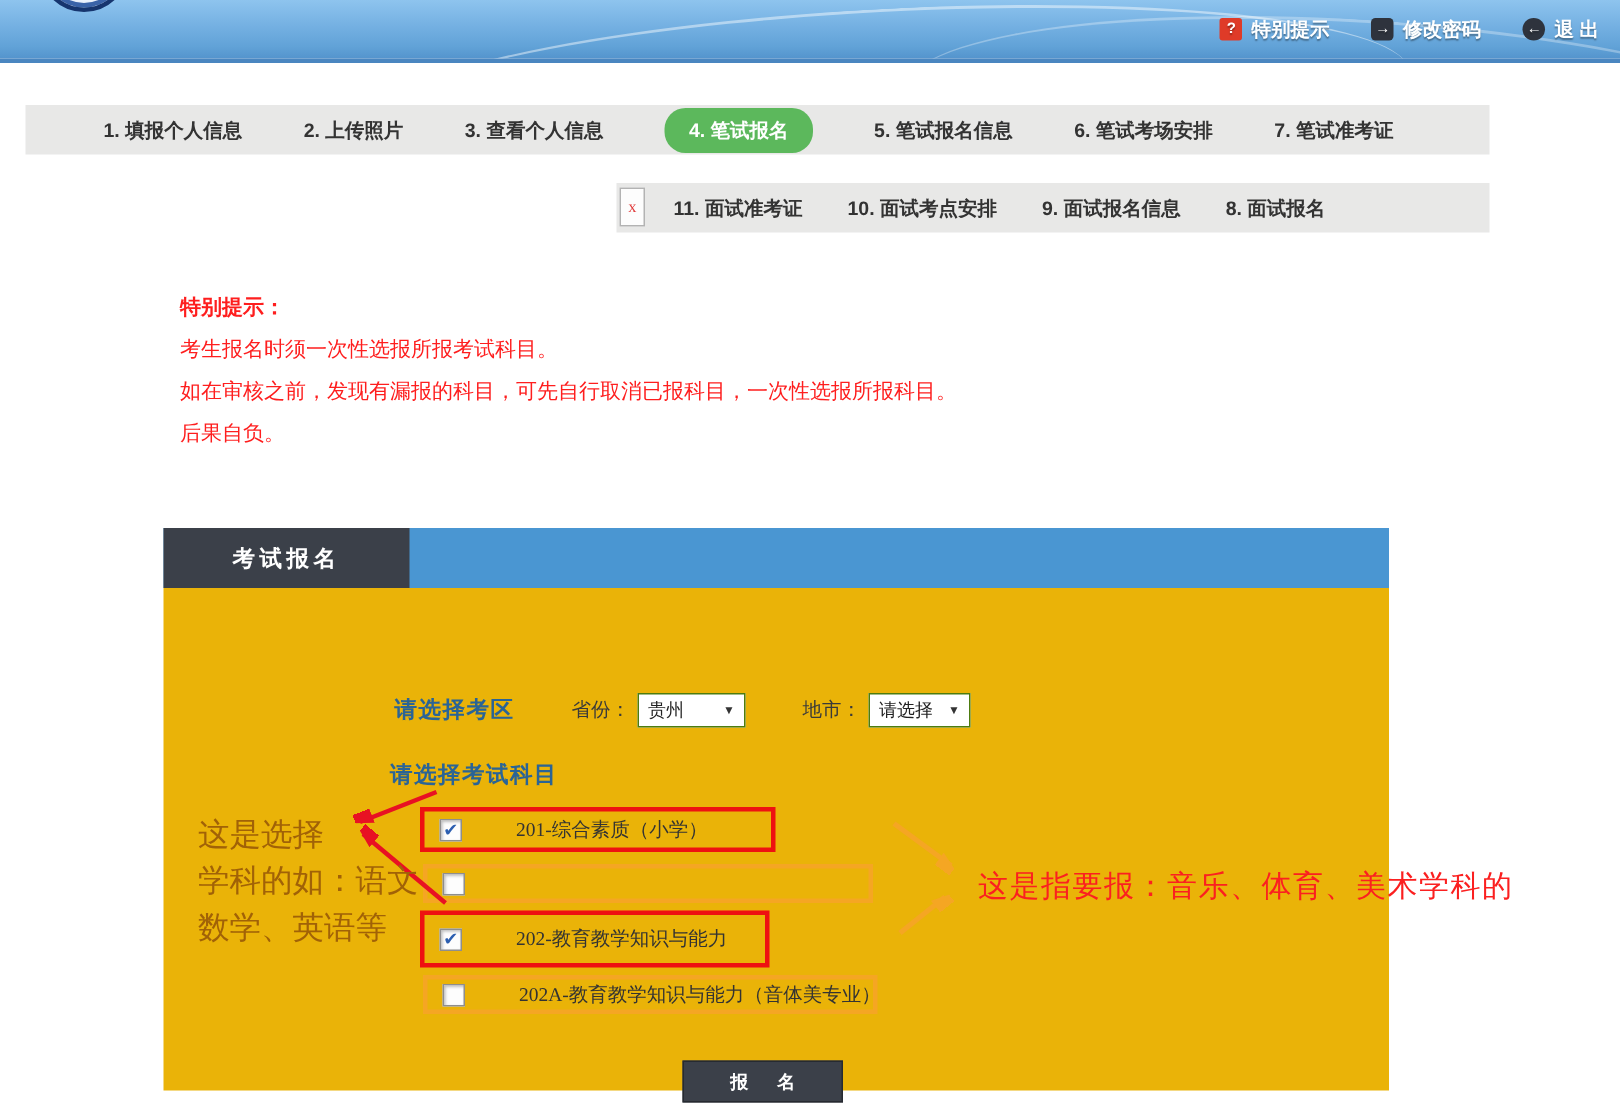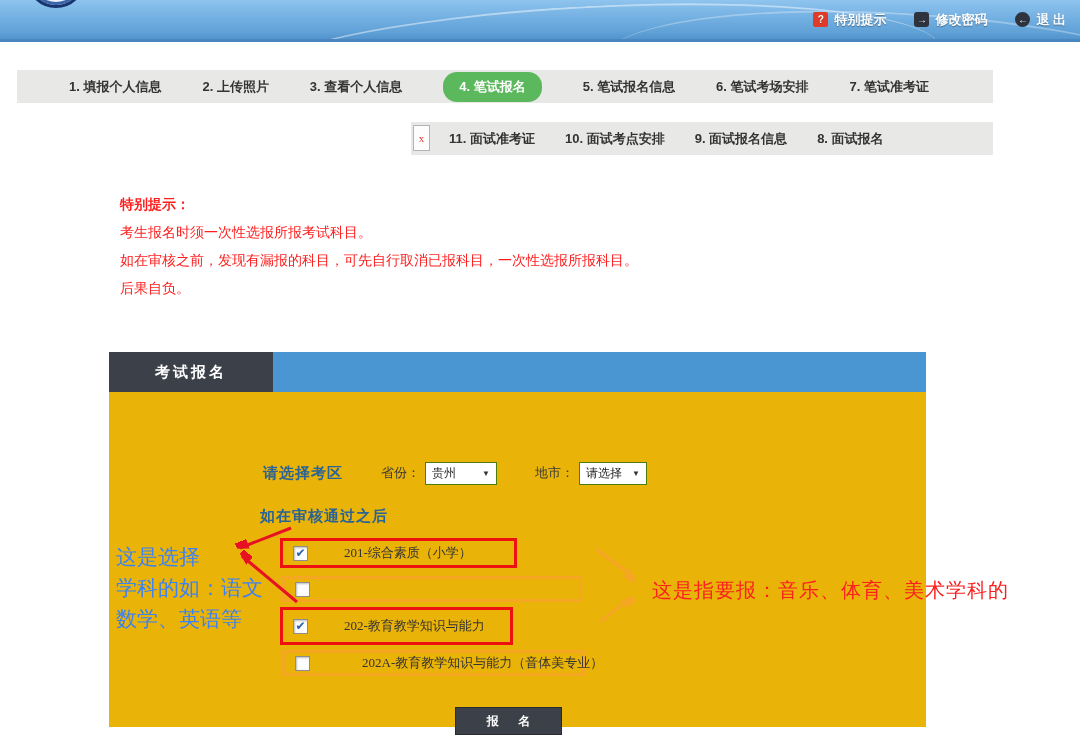--- a/index.html
+++ b/index.html
@@ -67,28 +67,28 @@
   .subject-row { position:absolute; display:flex; align-items:center; padding-left:10px; cursor:pointer; }
   .subject-row.red { border:3px solid #ee1111; }
   .subject-row.orange { border:3px solid #f5a623; }
   .cb { width:15px; height:15px; min-width:15px; background:#fdfdfd; border:1px solid #8e8e8e;
     box-shadow:inset 1px 1px 2px rgba(0,0,0,.25); display:flex; align-items:center; justify-content:center;
     color:#2d5fb0; font-size:12px; font-weight:bold; cursor:pointer; }
   .subject-label { margin-left:36px; font-size:13px; color:#333; white-space:nowrap;font-family:Liberation Serif, serif; }
   .row-1 { left:171px; top:146px; width:237px; height:30px; }
   .row-2 { left:173px; top:184px; width:300px; height:26px; }
   .row-3 { left:171px; top:215px; width:233px; height:38px; }
-  .row-4 { left:173px; top:258px; width:303px; height:26px;gap:16px; }
+  .row-4 { left:173px; top:258px; width:303px; height:26px; }
 
   .submit-btn { position:absolute; left:346px; top:315px; width:107px; height:28px; background:#3b4049;
     border:1px solid #262a31; color:#fff; font-size:12px; font-weight:bold; letter-spacing:8px;
     display:flex; align-items:center; justify-content:center; padding-left:8px; cursor:pointer; }
 
   
-  .anno-left { position:absolute; left:116px; top:541px; color:#3b82f6; font-size:21px;
+  .anno-left { position:absolute; left:132px; top:541px; color:#a16207; font-size:21px;
     line-height:31px; z-index:40; white-space:nowrap; }
   .anno-right { position:absolute; left:652px; top:577px; color:#fb2020; font-size:20px;
     z-index:40; white-space:nowrap; letter-spacing:1px; }
   .arrow-layer { position:absolute; left:0; top:0; width:1080px; height:741px;
     pointer-events:none; z-index:35; }
 </style>
 </head>
 <body>
 
 <div class="stage">
@@ -152,21 +152,21 @@
           <span>贵州</span>
           <span class="caret">▼</span>
         </span>
         <span class="field-label">地市：</span>
         <span class="selectbox select-city">
           <span>请选择</span>
           <span class="caret">▼</span>
         </span>
       </div>
 
-      <div class="subjects-heading blue-heading">如在审核通过之后</div>
+      <div class="subjects-heading blue-heading">请选择考试科目</div>
 
       <div class="subject-row red row-1">
         <span class="cb">✔</span>
         <span class="subject-label">201-综合素质（小学）</span>
       </div>
       <div class="subject-row orange row-2">
         <span class="cb"></span>
       </div>
       <div class="subject-row red row-3">
         <span class="cb">✔</span>

